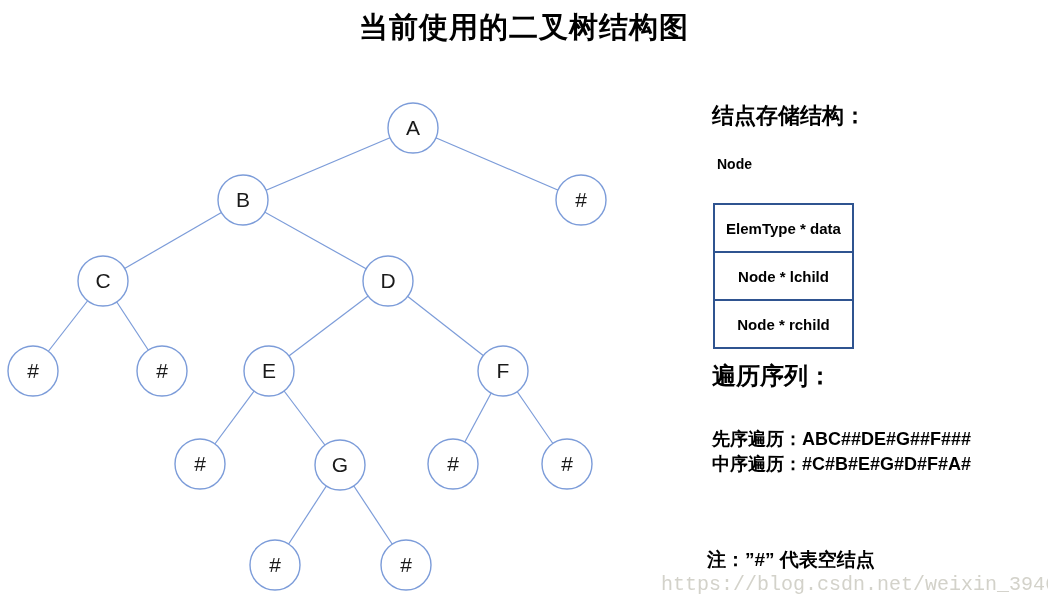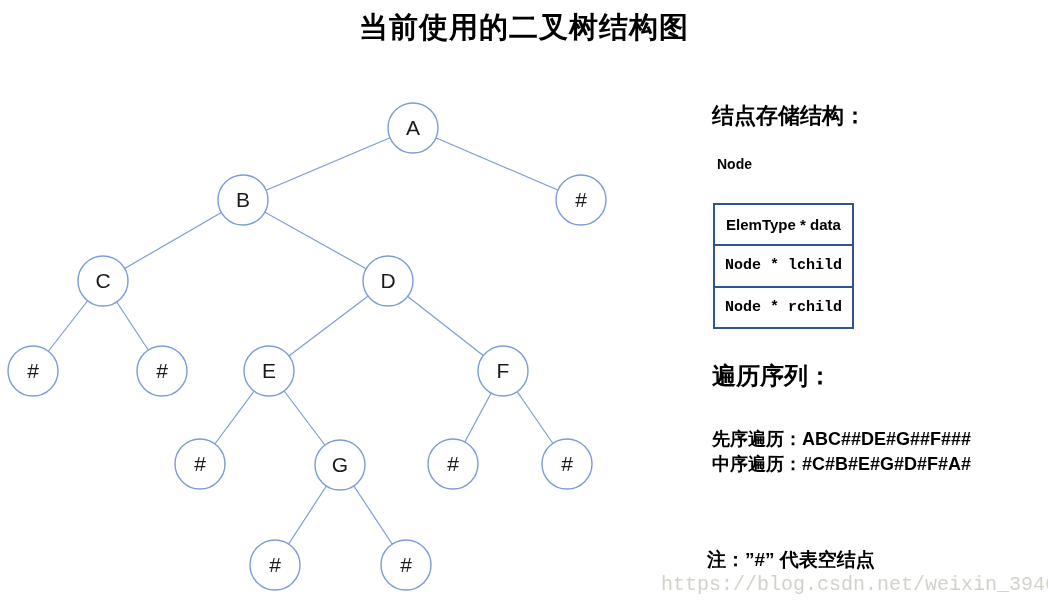--- a/index.html
+++ b/index.html
@@ -14,29 +14,29 @@
 
   svg.tree { position: absolute; left: 0; top: 0; }
 
   .panel-heading {
     position: absolute; font-weight: bold; color: #000; white-space: nowrap;
   }
   .struct-heading { left: 712px; top: 101px; font-size: 22px; }
   .type-name     { left: 717px; top: 156px; font-size: 14px; }
 
   .struct-box {
-    position: absolute; left: 713px; top: 203px; width: 141px; height: 126px;
+    position: absolute; left: 713px; top: 203px; width: 141px; height: 146px;
     border: 2px solid #2F5490; background: #ffffff;
     display: flex; flex-direction: column;
   }
   .struct-row {
     flex: 1; display: flex; align-items: center; justify-content: center;
     font-size: 15px; font-weight: bold; white-space: nowrap;
   }
-  .struct-row + .struct-row { border-top: 2px solid #737373; font-family: Liberation Mono, monospace; }
+  .struct-row + .struct-row { border-top: 2px solid #737373; }
 
   .trav-heading { left: 712px; top: 360px; font-size: 24px; }
 
   .trav-lines {
     position: absolute; left: 712px; top: 427px;
     font-size: 18px; font-weight: bold; line-height: 25px; white-space: nowrap;
   }
   .trav-line { height: 25px; }
 
   .note {

